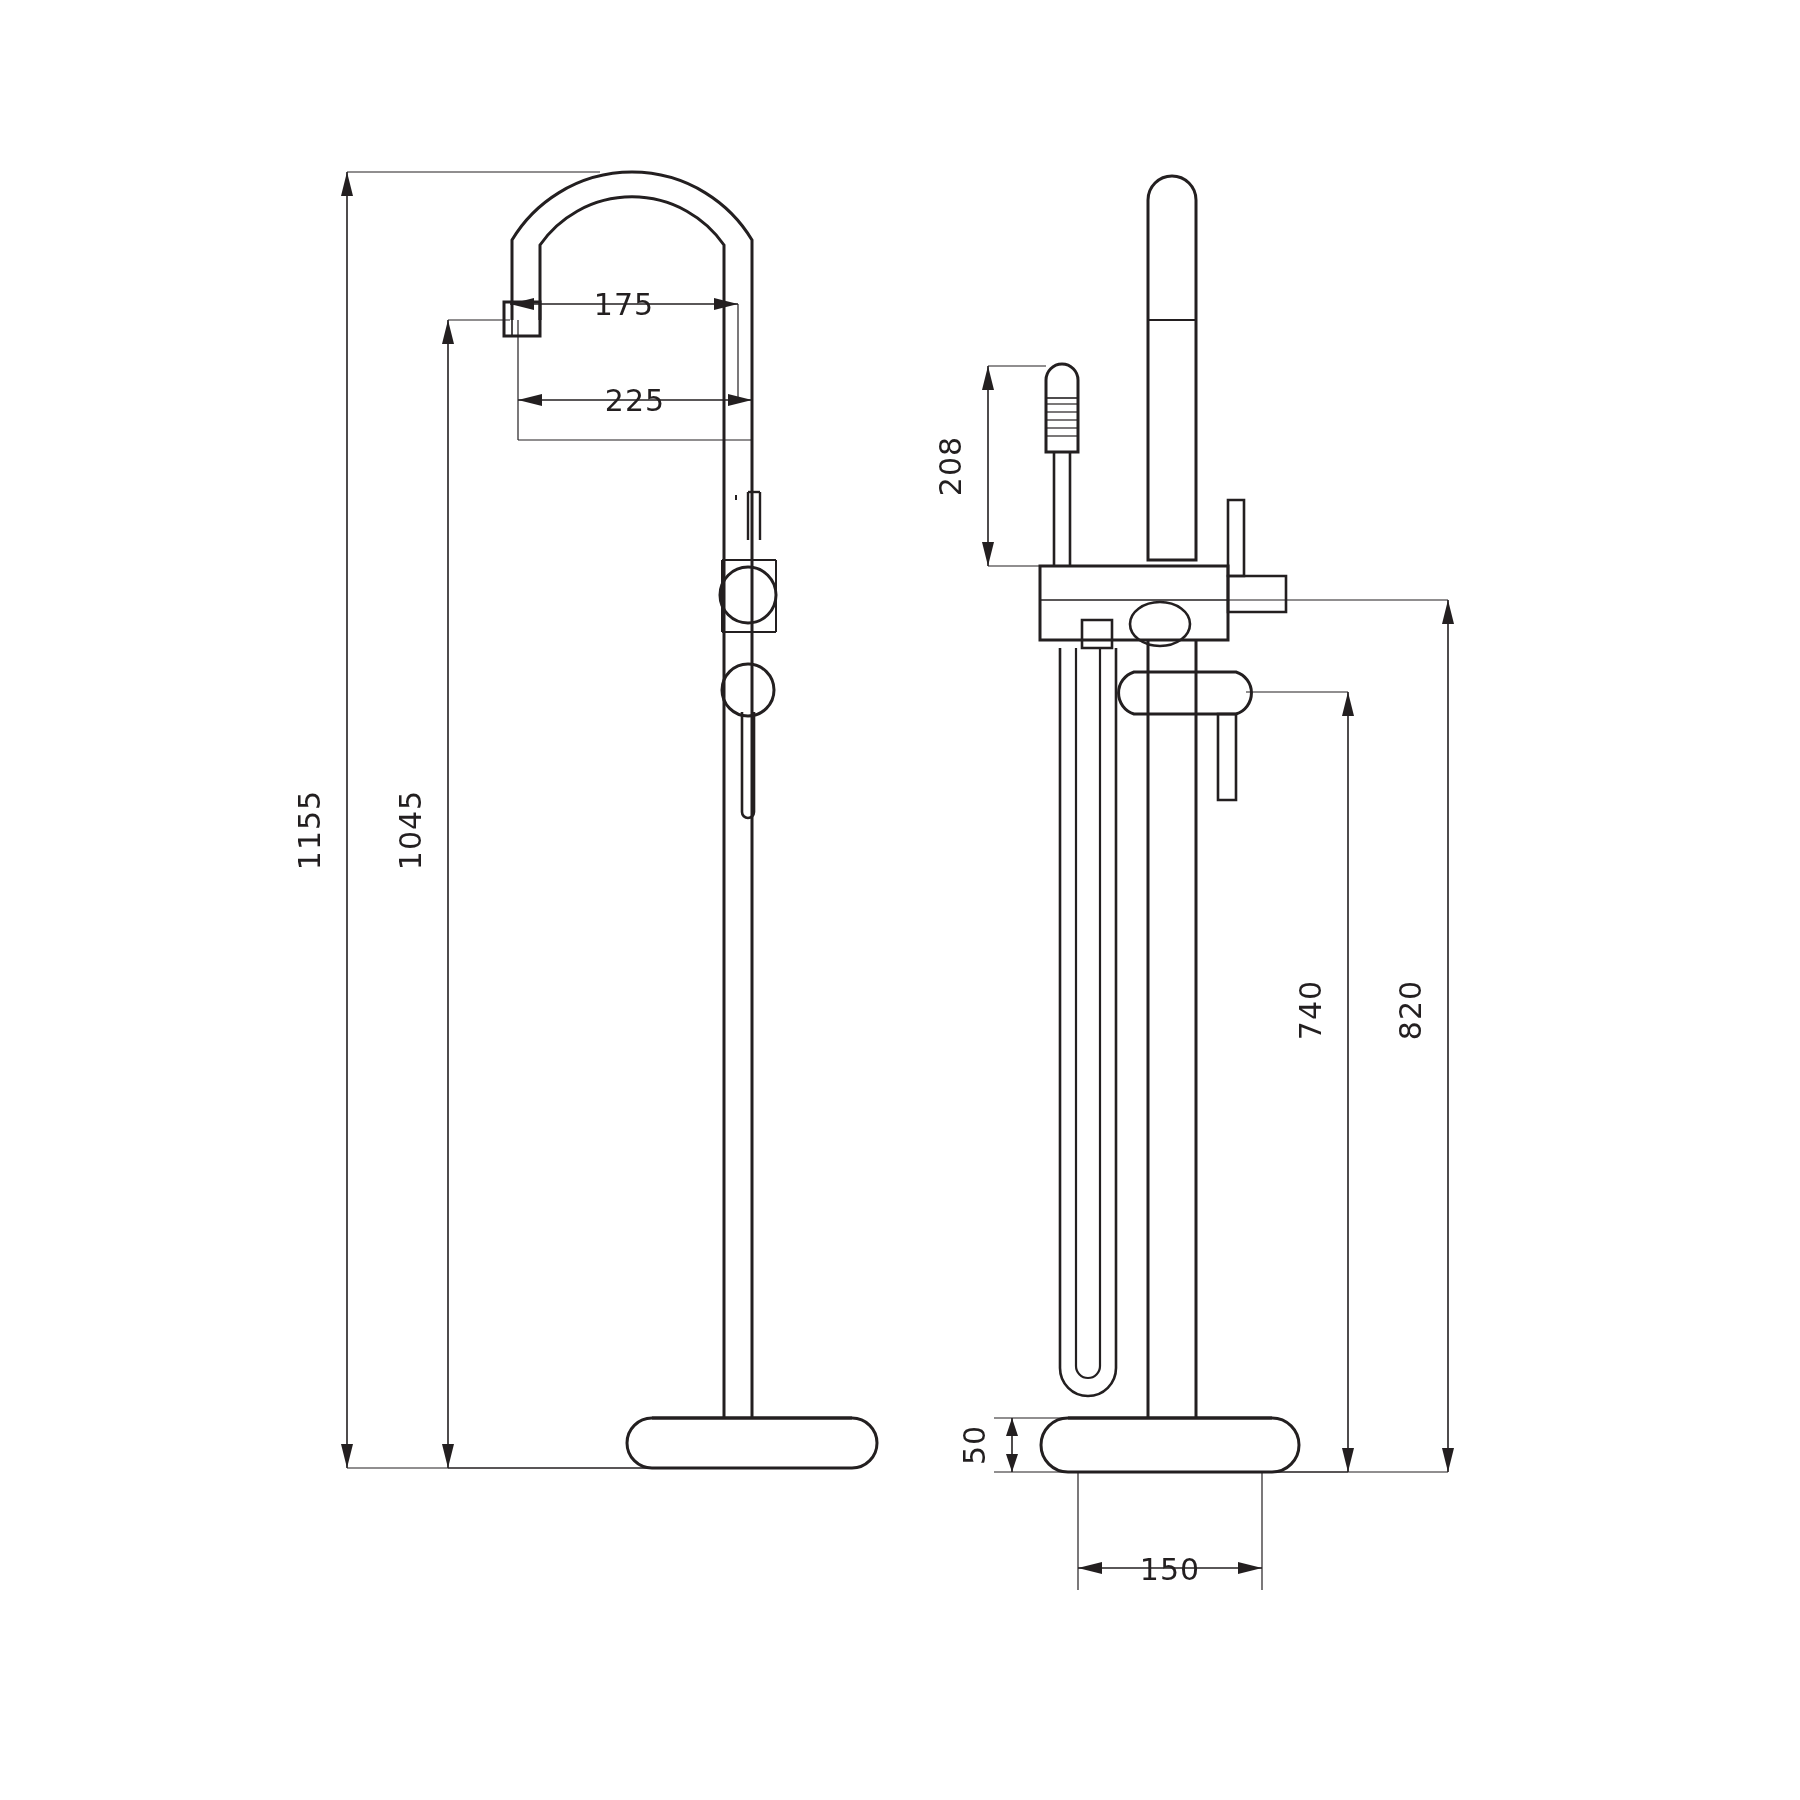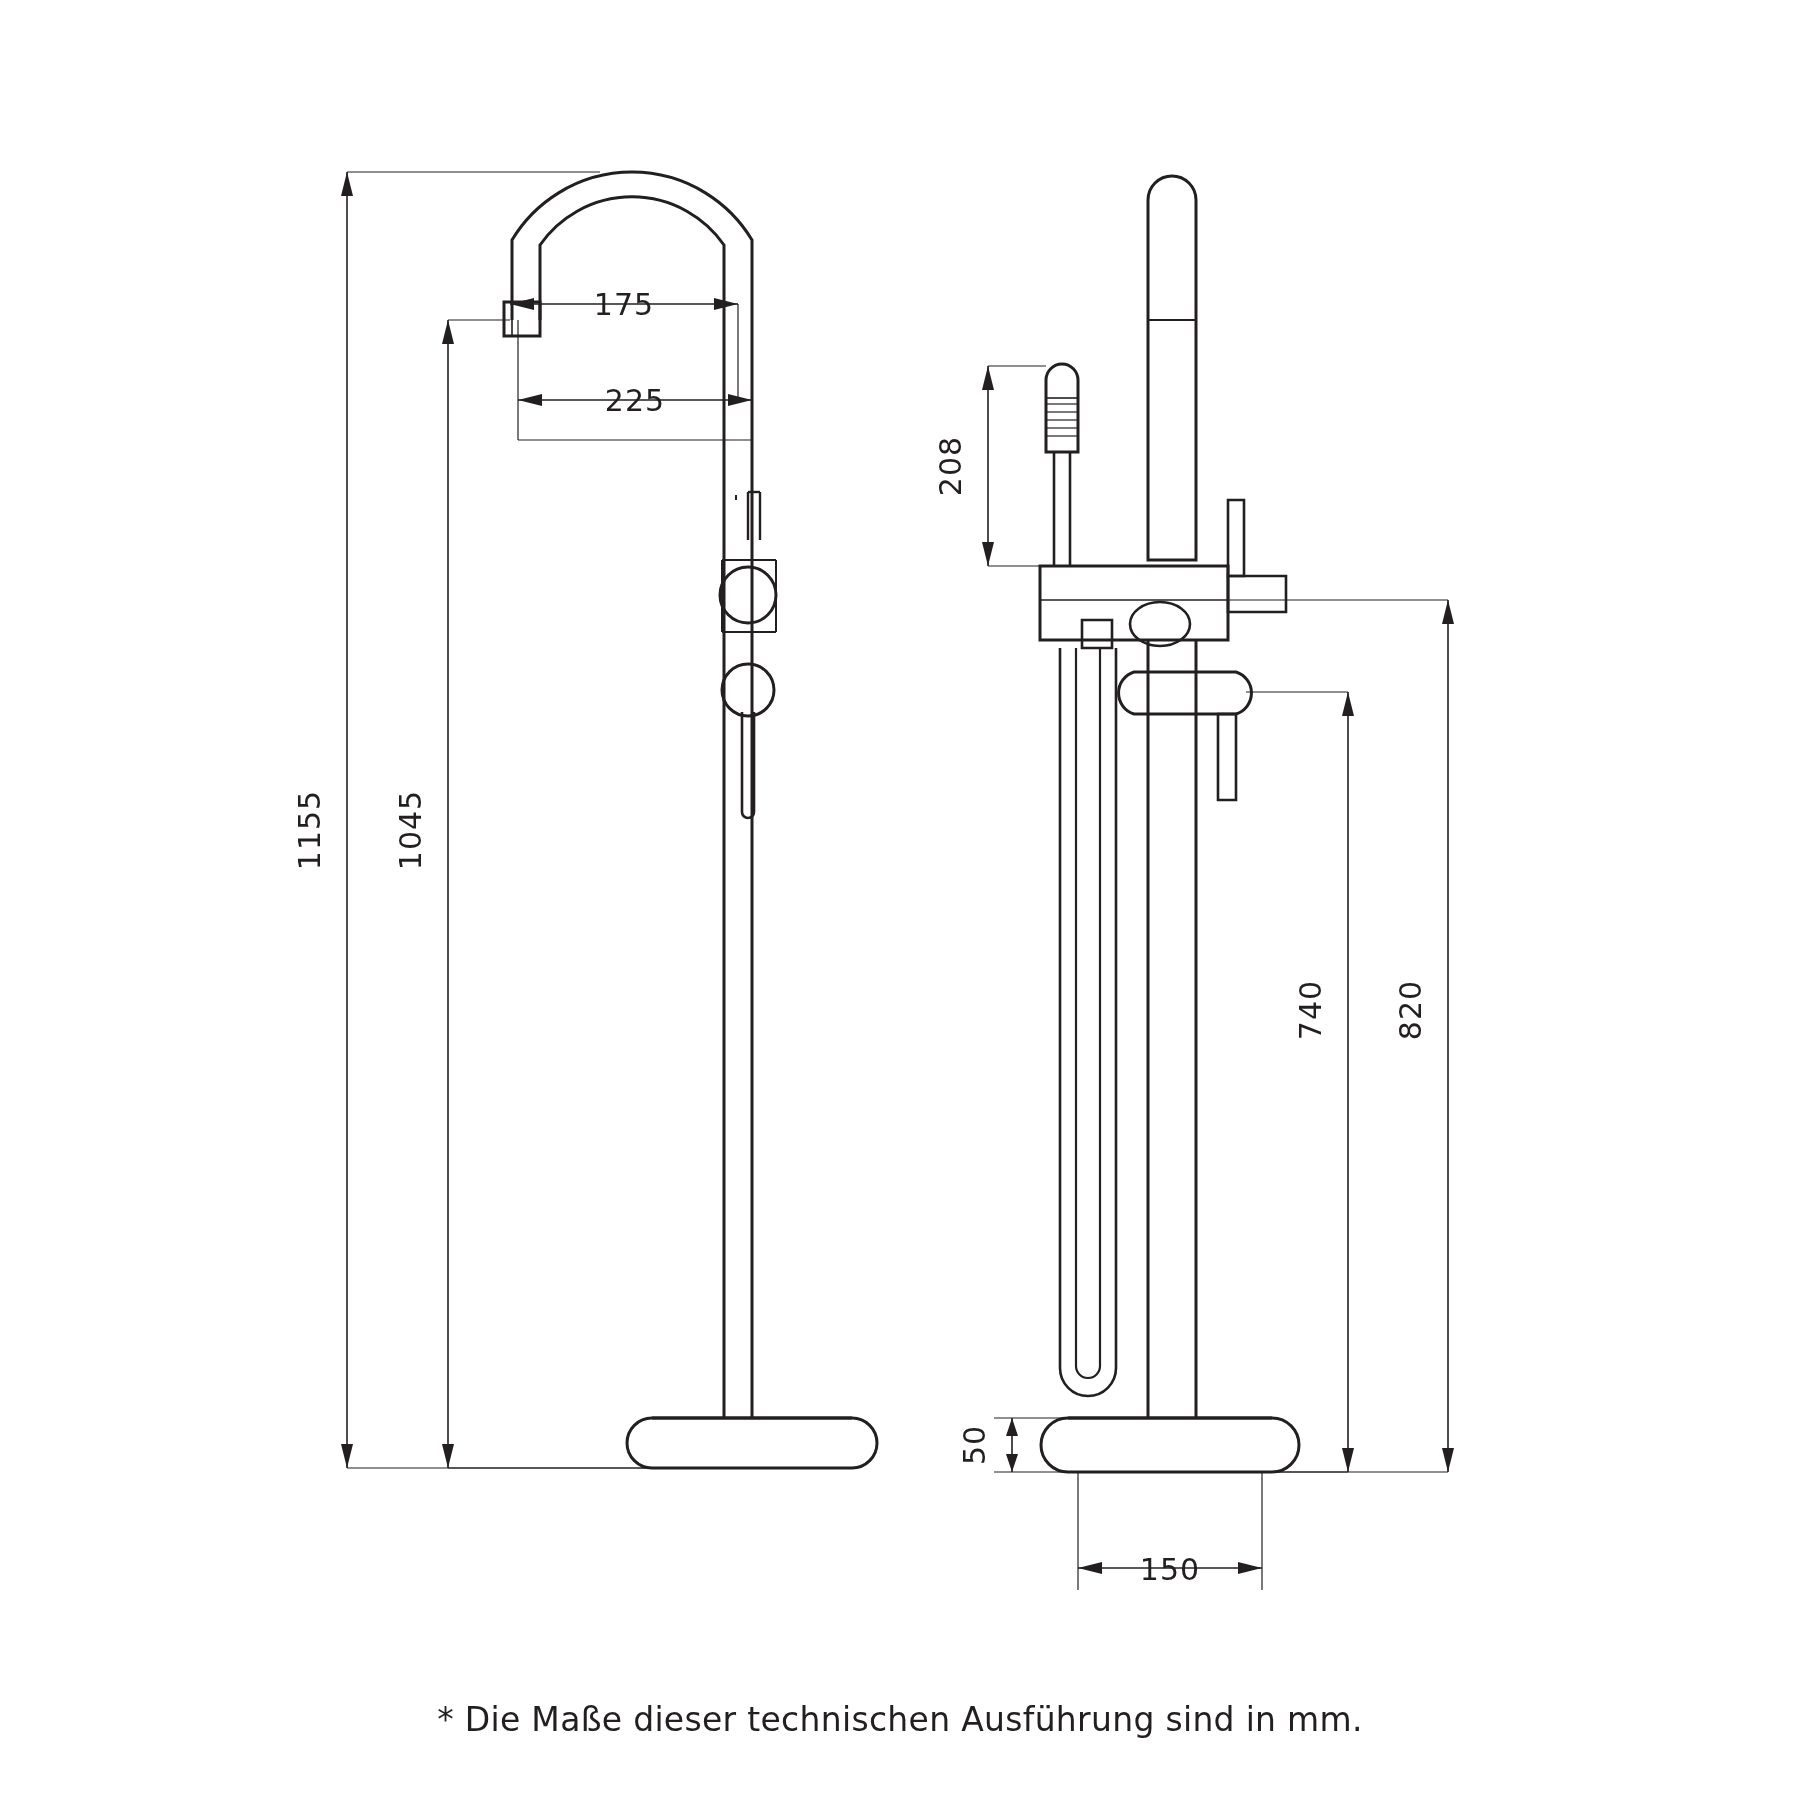--- a/index.html
+++ b/index.html
@@ -202,14 +202,13 @@
     <text class="dim-text" x="421" y="830" text-anchor="middle" transform="rotate(-90 421 830)">1045</text>
     <text class="dim-text" x="624" y="315" text-anchor="middle">175</text>
     <text class="dim-text" x="635" y="411" text-anchor="middle">225</text>
     <text class="dim-text" x="961" y="466" text-anchor="middle" transform="rotate(-90 961 466)">208</text>
     <text class="dim-text" x="1321" y="1010" text-anchor="middle" transform="rotate(-90 1321 1010)">740</text>
     <text class="dim-text" x="1421" y="1010" text-anchor="middle" transform="rotate(-90 1421 1010)">820</text>
     <text class="dim-text" x="985" y="1445" text-anchor="middle" transform="rotate(-90 985 1445)">50</text>
     <text class="dim-text" x="1170" y="1580" text-anchor="middle">150</text>
   </svg>
 
-  <div class="footnote">* Die Maße dieser technischen Ausführung sind in mm.</div>
 </div>
 
 </body></html>

